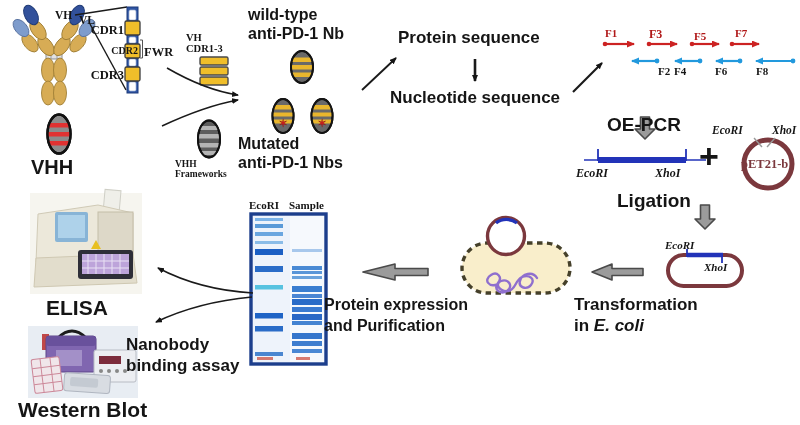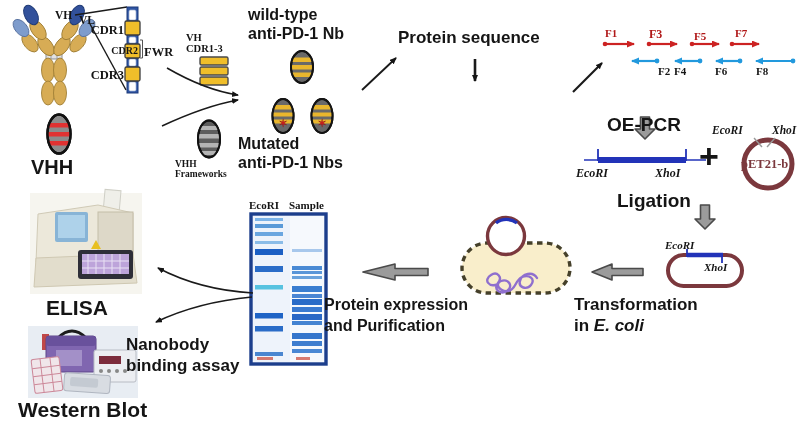--- a/index.html
+++ b/index.html
@@ -324,20 +324,21 @@
 <div class="t ctr" style="left:248px;top:5px;width:112px;font-size:16px;line-height:19px;">
   <div>wild-type</div>
   <div>anti-PD-1 Nb</div>
 </div>
 <div class="t ctr" style="left:238px;top:134px;width:126px;font-size:16px;line-height:19px;">
   <div>Mutated</div>
   <div>anti-PD-1 Nbs</div>
 </div>
 
 <div class="t ctr" style="left:398px;top:28px;width:155px;font-size:17px;">Protein sequence</div>
+<div class="t ctr" style="left:390px;top:88px;width:184px;font-size:17px;">Nucleotide sequence</div>
 
 <div class="t sf ctr red" style="left:605px;top:27px;width:22px;font-size:11px;">F1</div>
 <div class="t sf ctr red" style="left:649px;top:27px;width:22px;font-size:12px;">F3</div>
 <div class="t sf ctr red" style="left:694px;top:30px;width:22px;font-size:11px;">F5</div>
 <div class="t sf ctr red" style="left:735px;top:27px;width:22px;font-size:11px;">F7</div>
 <div class="t sf ctr" style="left:630px;top:65px;width:22px;font-size:11px;margin-left:28px;">F2</div>
 <div class="t sf ctr" style="left:674px;top:65px;width:22px;font-size:11px;">F4</div>
 <div class="t sf ctr" style="left:715px;top:65px;width:22px;font-size:11px;">F6</div>
 <div class="t sf ctr" style="left:756px;top:65px;width:22px;font-size:11px;">F8</div>
 

